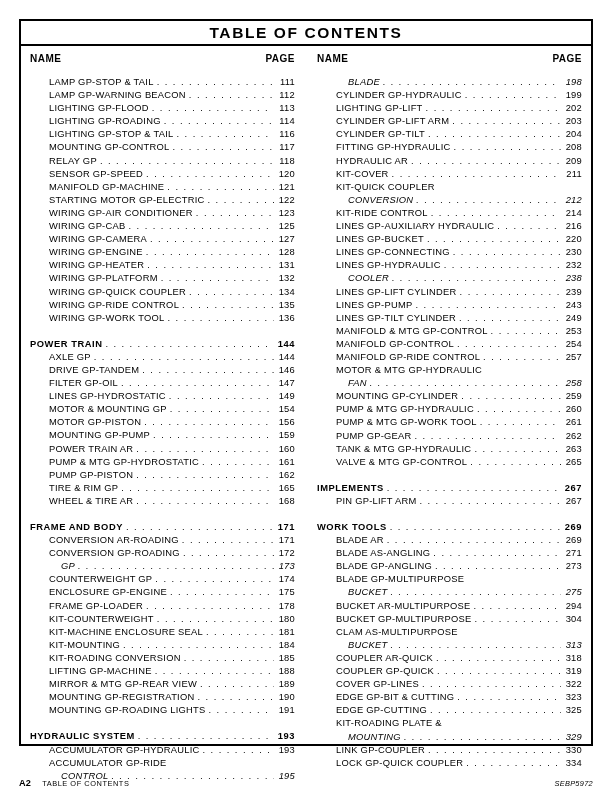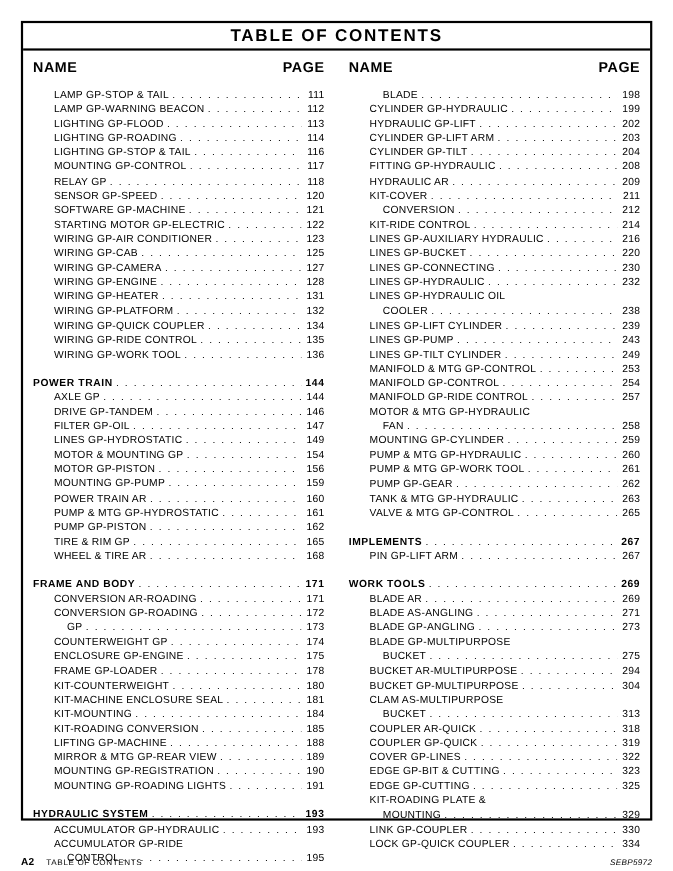--- a/index.html
+++ b/index.html
@@ -50,21 +50,21 @@
     padding: 7px 10px 0 10px;
     position: relative;
   }
   .column.left  { padding-left: 9px;  padding-right: 11px; }
   .column.right { padding-left: 11px; padding-right: 9px; }
 
   
   .col-head {
     display: flex;
     justify-content: space-between;
-    font-size: 13px;
+    font-size: 10px;
     font-weight: bold;
     letter-spacing: 0.5px;
     margin-bottom: 12px;
     gap: 20px;
   }
 
   
   .entry {
     display: flex;
     align-items: flex-end;
@@ -97,21 +97,21 @@
   }
   .entry.section .leader { letter-spacing: 1.4px; font-weight: normal; }
 
   
   .entry.item { padding-left: 19px; }
 
   
   .entry.wrap-first { padding-left: 19px; }
 
   
-  .entry.wrap-cont { padding-left: 31px; }
+  .entry.wrap-cont { padding-left: 31px; font-style: italic; }
 
   
   .gap { height: 13px; }
 
   
   .footer {
     position: absolute;
     left: 19px;
     top: 753px;
     width: 574px;
@@ -181,21 +181,21 @@
             <span class="label">RELAY GP</span>
             <span class="leader">. . . . . . . . . . . . . . . . . . . . . . . . . . . . . . . . . . . . . . . . . . . . . . . . . . . . . . . . . . . . . . . . .</span>
             <span class="page">118</span>
           </div>
           <div class="entry item">
             <span class="label">SENSOR GP-SPEED</span>
             <span class="leader">. . . . . . . . . . . . . . . . . . . . . . . . . . . . . . . . . . . . . . . . . . . . . . . . . . . . . . . . . . . . . . . . .</span>
             <span class="page">120</span>
           </div>
           <div class="entry item">
-            <span class="label">SOFTWARE GP-MACHINE</span>
+            <span class="label">MANIFOLD GP-MACHINE</span>
             <span class="leader">. . . . . . . . . . . . . . . . . . . . . . . . . . . . . . . . . . . . . . . . . . . . . . . . . . . . . . . . . . . . . . . . .</span>
             <span class="page">121</span>
           </div>
           <div class="entry item">
             <span class="label">STARTING MOTOR GP-ELECTRIC</span>
             <span class="leader">. . . . . . . . . . . . . . . . . . . . . . . . . . . . . . . . . . . . . . . . . . . . . . . . . . . . . . . . . . . . . . . . .</span>
             <span class="page">122</span>
           </div>
           <div class="entry item">
             <span class="label">WIRING GP-AIR CONDITIONER</span>
@@ -416,21 +416,21 @@
             <span class="label">BLADE</span>
             <span class="leader">. . . . . . . . . . . . . . . . . . . . . . . . . . . . . . . . . . . . . . . . . . . . . . . . . . . . . . . . . . . . . . . . .</span>
             <span class="page">198</span>
           </div>
           <div class="entry item">
             <span class="label">CYLINDER GP-HYDRAULIC</span>
             <span class="leader">. . . . . . . . . . . . . . . . . . . . . . . . . . . . . . . . . . . . . . . . . . . . . . . . . . . . . . . . . . . . . . . . .</span>
             <span class="page">199</span>
           </div>
           <div class="entry item">
-            <span class="label">HYDRAULIC GP-LIFT</span>
+            <span class="label">LIGHTING GP-LIFT</span>
             <span class="leader">. . . . . . . . . . . . . . . . . . . . . . . . . . . . . . . . . . . . . . . . . . . . . . . . . . . . . . . . . . . . . . . . .</span>
             <span class="page">202</span>
           </div>
           <div class="entry item">
             <span class="label">CYLINDER GP-LIFT ARM</span>
             <span class="leader">. . . . . . . . . . . . . . . . . . . . . . . . . . . . . . . . . . . . . . . . . . . . . . . . . . . . . . . . . . . . . . . . .</span>
             <span class="page">203</span>
           </div>
           <div class="entry item">
             <span class="label">CYLINDER GP-TILT</span>
@@ -445,20 +445,23 @@
           <div class="entry item">
             <span class="label">HYDRAULIC AR</span>
             <span class="leader">. . . . . . . . . . . . . . . . . . . . . . . . . . . . . . . . . . . . . . . . . . . . . . . . . . . . . . . . . . . . . . . . .</span>
             <span class="page">209</span>
           </div>
           <div class="entry item">
             <span class="label">KIT-COVER</span>
             <span class="leader">. . . . . . . . . . . . . . . . . . . . . . . . . . . . . . . . . . . . . . . . . . . . . . . . . . . . . . . . . . . . . . . . .</span>
             <span class="page">211</span>
           </div>
+          <div class="entry wrap-first">
+            <span class="label">KIT-QUICK COUPLER</span>
+          </div>
           <div class="entry wrap-cont">
             <span class="label">CONVERSION</span>
             <span class="leader">. . . . . . . . . . . . . . . . . . . . . . . . . . . . . . . . . . . . . . . . . . . . . . . . . . . . . . . . . . . . . . . . .</span>
             <span class="page">212</span>
           </div>
           <div class="entry item">
             <span class="label">KIT-RIDE CONTROL</span>
             <span class="leader">. . . . . . . . . . . . . . . . . . . . . . . . . . . . . . . . . . . . . . . . . . . . . . . . . . . . . . . . . . . . . . . . .</span>
             <span class="page">214</span>
           </div>
@@ -474,23 +477,20 @@
           </div>
           <div class="entry item">
             <span class="label">LINES GP-CONNECTING</span>
             <span class="leader">. . . . . . . . . . . . . . . . . . . . . . . . . . . . . . . . . . . . . . . . . . . . . . . . . . . . . . . . . . . . . . . . .</span>
             <span class="page">230</span>
           </div>
           <div class="entry item">
             <span class="label">LINES GP-HYDRAULIC</span>
             <span class="leader">. . . . . . . . . . . . . . . . . . . . . . . . . . . . . . . . . . . . . . . . . . . . . . . . . . . . . . . . . . . . . . . . .</span>
             <span class="page">232</span>
-          </div>
-          <div class="entry wrap-first">
-            <span class="label">LINES GP-HYDRAULIC OIL</span>
           </div>
           <div class="entry wrap-cont">
             <span class="label">COOLER</span>
             <span class="leader">. . . . . . . . . . . . . . . . . . . . . . . . . . . . . . . . . . . . . . . . . . . . . . . . . . . . . . . . . . . . . . . . .</span>
             <span class="page">238</span>
           </div>
           <div class="entry item">
             <span class="label">LINES GP-LIFT CYLINDER</span>
             <span class="leader">. . . . . . . . . . . . . . . . . . . . . . . . . . . . . . . . . . . . . . . . . . . . . . . . . . . . . . . . . . . . . . . . .</span>
             <span class="page">239</span>

